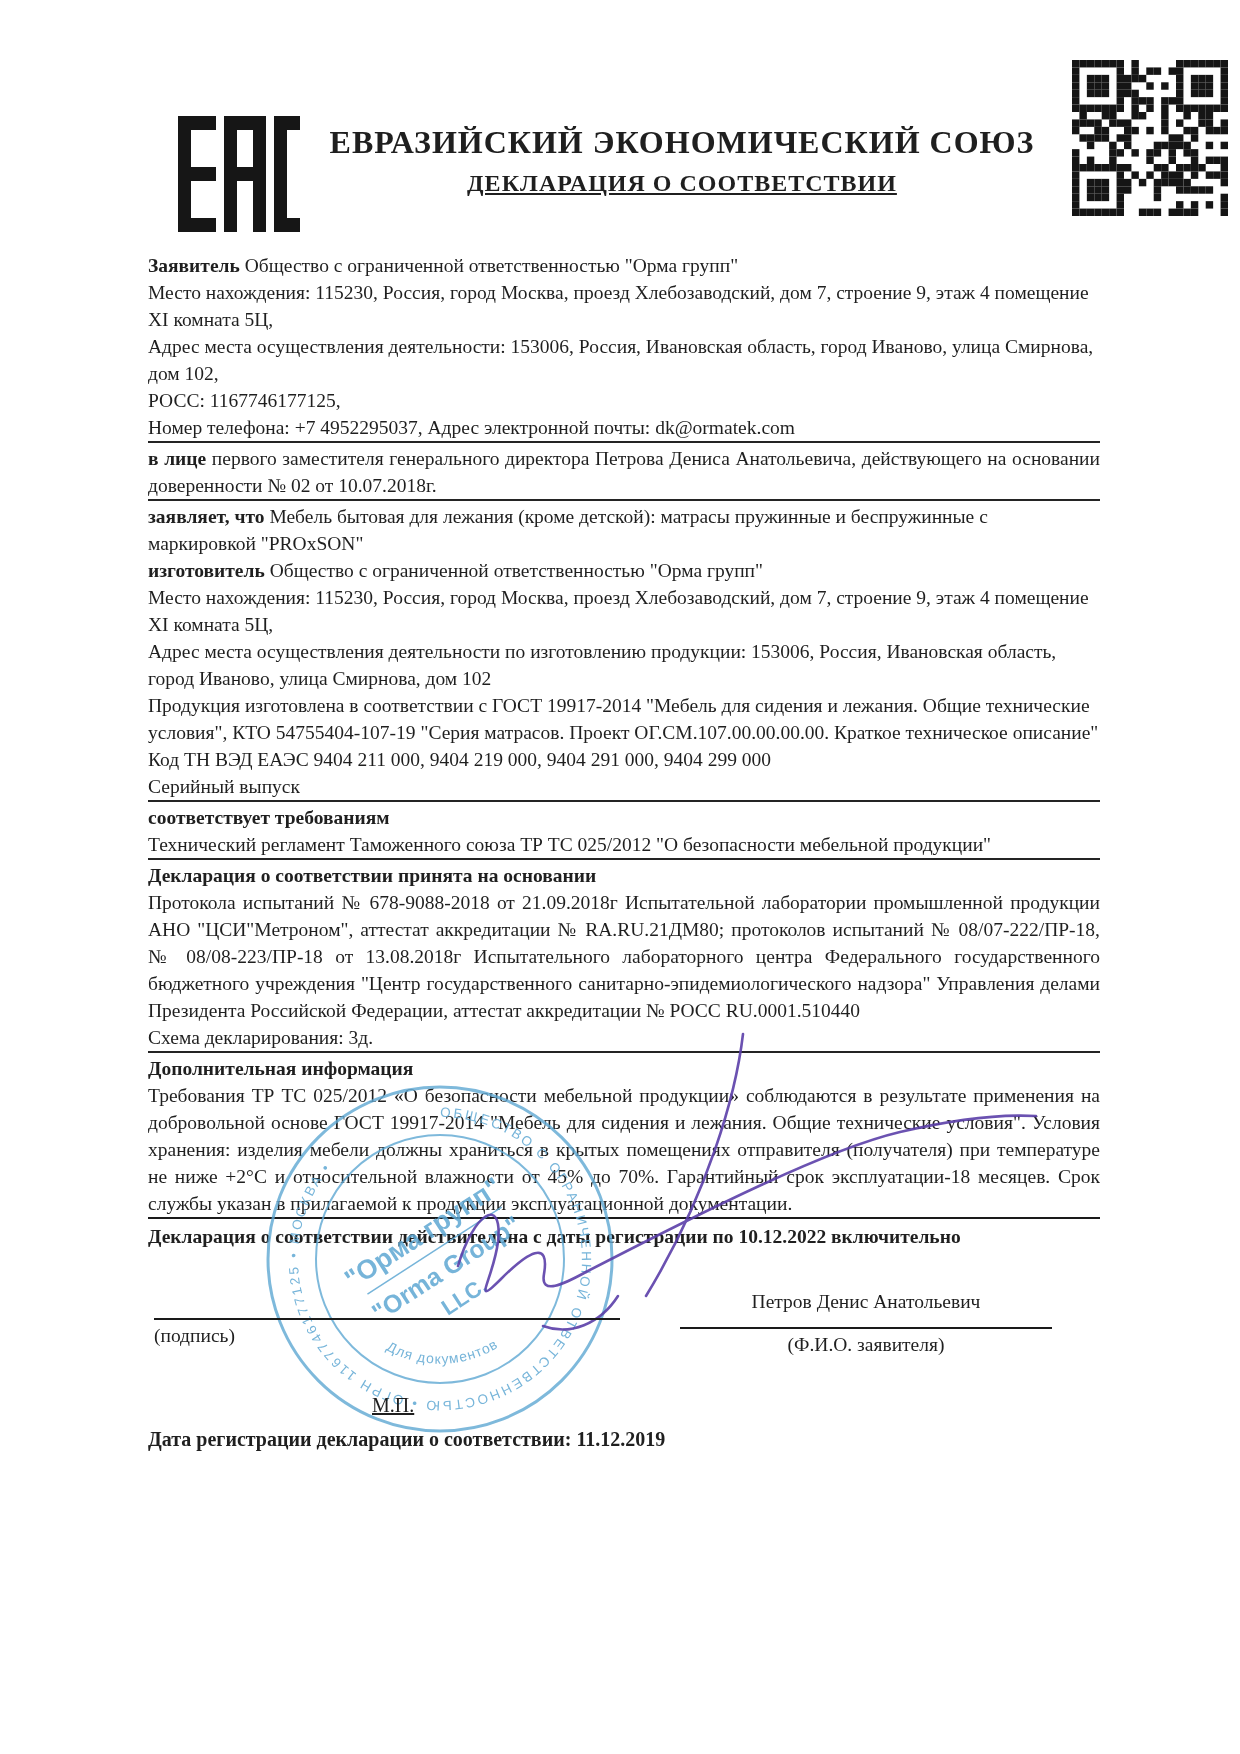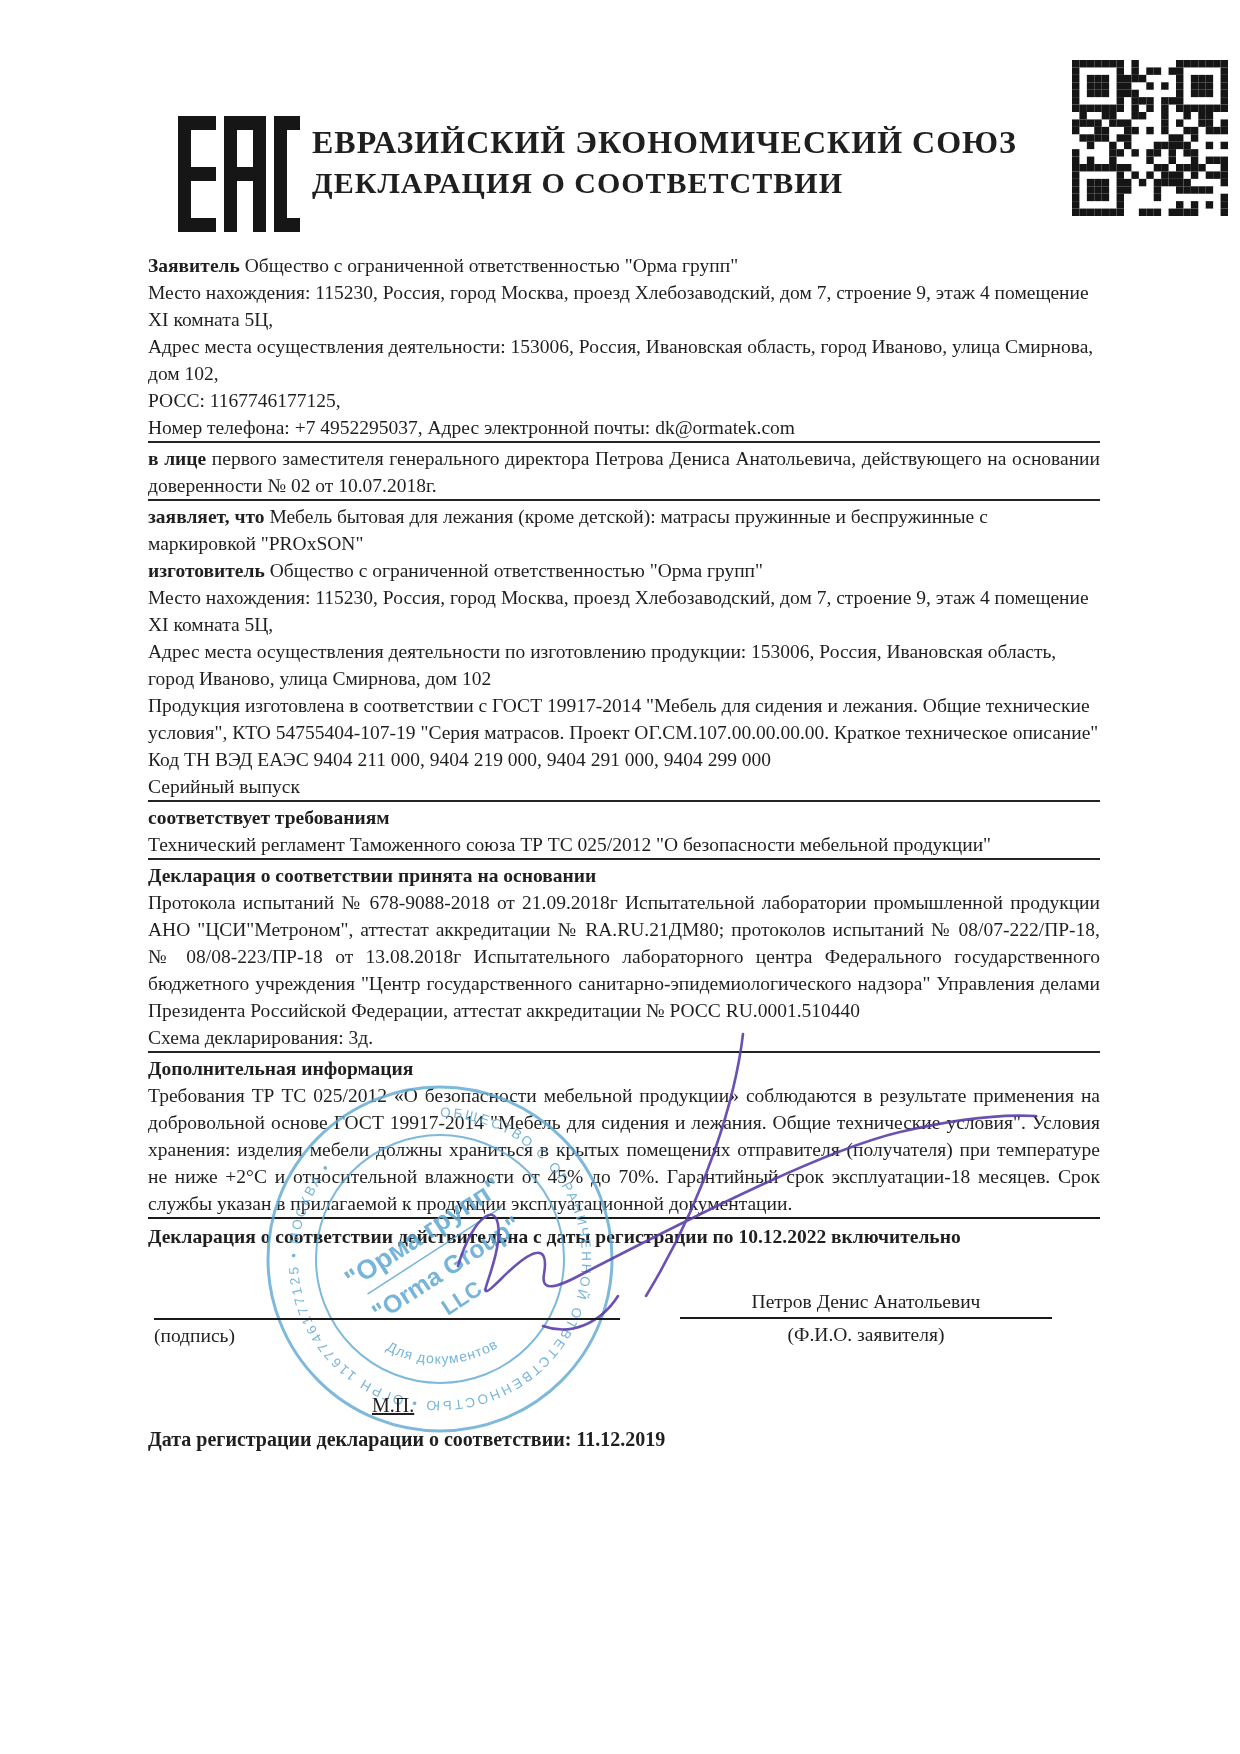--- a/index.html
+++ b/index.html
@@ -4,37 +4,37 @@
 <style>
   html,body{margin:0;padding:0;}
   body{
     width:1240px;height:1754px;background:#ffffff;
     font-family:"Liberation Serif", serif;color:#1f1f1f;
     position:relative;overflow:hidden;
   }
   .page{position:absolute;inset:0;}
   
   .eac-logo{position:absolute;left:178px;top:116px;}
-  .doc-title{position:absolute;left:312px;top:124px;width:780px;font-weight:bold;}
+  .doc-title{position:absolute;left:292px;top:124px;width:780px;text-align:center;font-weight:bold;}
   .doc-title .t1{font-size:32px;letter-spacing:1px;line-height:36px;}
-  .doc-title .t2{font-size:30px;letter-spacing:1px;line-height:34px;margin-top:6px;}
+  .doc-title .t2{font-size:24px;letter-spacing:1px;line-height:34px;margin-top:6px;text-decoration:underline;}
   .qr-box{position:absolute;left:1072px;top:60px;width:156px;height:156px;}
   
   .content{position:absolute;left:148px;top:252px;width:952px;font-size:19.5px;line-height:27px;}
   .content p{margin:0;}
   .sec{border-bottom:2px solid #242424;padding-bottom:0;margin-bottom:2px;}
   .sec-thick{border-bottom:2.5px solid #1a1a1a;}
   .bold{font-weight:bold;}
   .just{text-align:justify;}
   
   .sig-area{position:relative;height:172px;margin-top:4px;}
   .sig-line-left{position:absolute;left:6px;top:64px;width:466px;border-top:2px solid #1a1a1a;text-align:left;}
   .sig-line-left .cap{margin-top:2px;}
   .sig-right{position:absolute;left:532px;top:34px;width:372px;text-align:center;}
-  .sig-right .name{border-bottom:2px solid #1a1a1a;padding-bottom:2px;}
+  .sig-right .name{border-bottom:2px solid #1a1a1a;padding-bottom:12px;}
   .sig-right .cap{margin-top:2px;}
   .mp{position:absolute;left:224px;top:138px;font-size:20px;text-decoration:underline;}
   .stamp-svg{position:absolute;left:102px;top:-185px;pointer-events:none;}
   .sign-svg{position:absolute;left:140px;top:-250px;pointer-events:none;}
   .reg-line{margin-top:22px;font-size:20px;}
   .date-line{margin-top:36px;font-size:20px;}
 </style>
 </head>
 <body>
 

